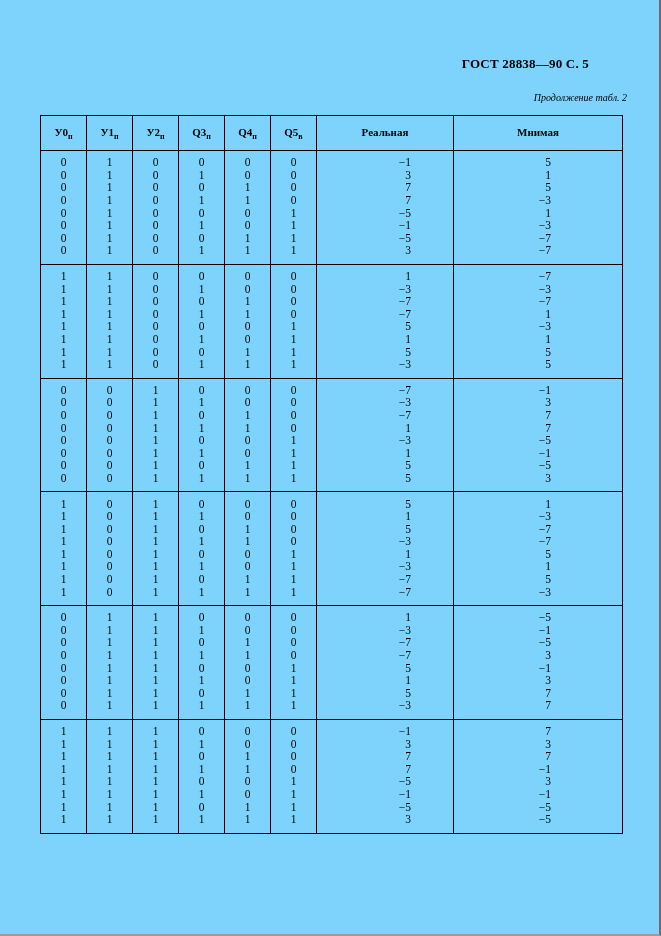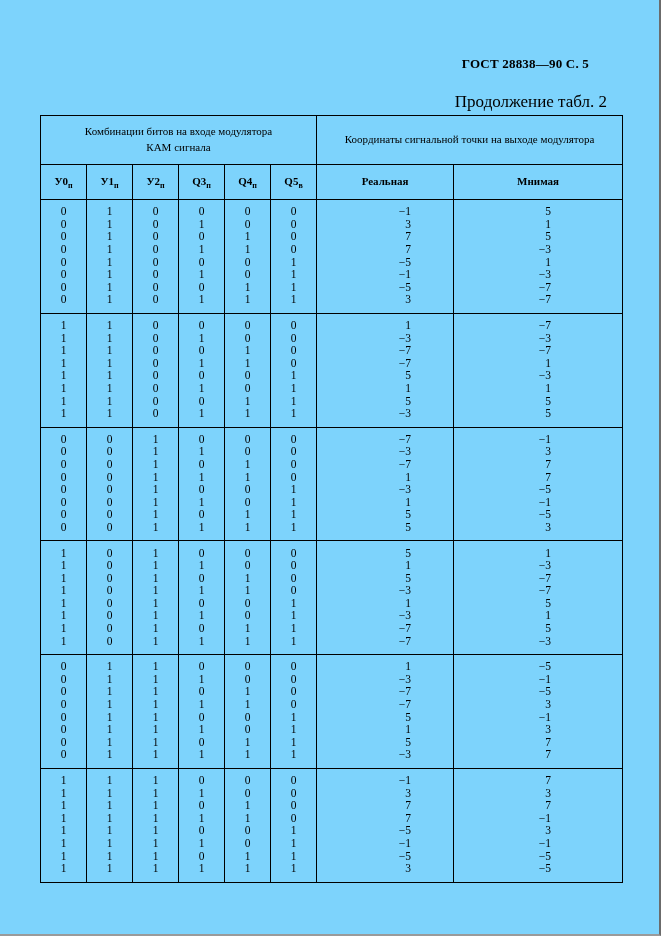--- a/index.html
+++ b/index.html
@@ -19,22 +19,23 @@
     position: absolute;
     top: 56px;
     right: 70px;
     font-weight: bold;
     font-size: 13px;
     letter-spacing: 0.2px;
   }
   .continuation {
     position: absolute;
     top: 92px;
-    right: 52px;
-    font-size: 17px;
+    right: 32px;
+    font-style: italic;
+    font-size: 10px;
   }
   table.data-table {
     position: absolute;
     top: 115px;
     left: 40px;
     width: 582px;
     border-collapse: collapse;
     table-layout: fixed;
   }
   table.data-table, .data-table th, .data-table td {
@@ -89,29 +90,20 @@
       <col style="width:46px">
         <col style="width:46px">
         <col style="width:46px">
       <col style="width:46px">
         <col style="width:46px">
         <col style="width:46px">
       <col style="width:137px">
         <col style="width:169px">
     </colgroup>
     <thead>
-      <tr class="group-header-row">
-        <th colspan="6" class="group-th">
-          <span>Комбинации битов на входе модулятора</span><br>
-          <span>КАМ сигнала</span>
-        </th>
-        <th colspan="2" class="group-th">
-          <span>Координаты сигнальной точки на выходе модулятора</span>
-        </th>
-      </tr>
       <tr class="col-header-row" id="col-header-row">
           <th><span>У0</span><sub>п</sub></th>
           <th><span>У1</span><sub>п</sub></th>
           <th><span>У2</span><sub>п</sub></th>
           <th><span>Q3</span><sub>п</sub></th>
           <th><span>Q4</span><sub>п</sub></th>
           <th><span>Q5</span><sub>в</sub></th>
           <th><span>Реальная</span></th>
           <th><span>Мнимая</span></th>
         </tr>

